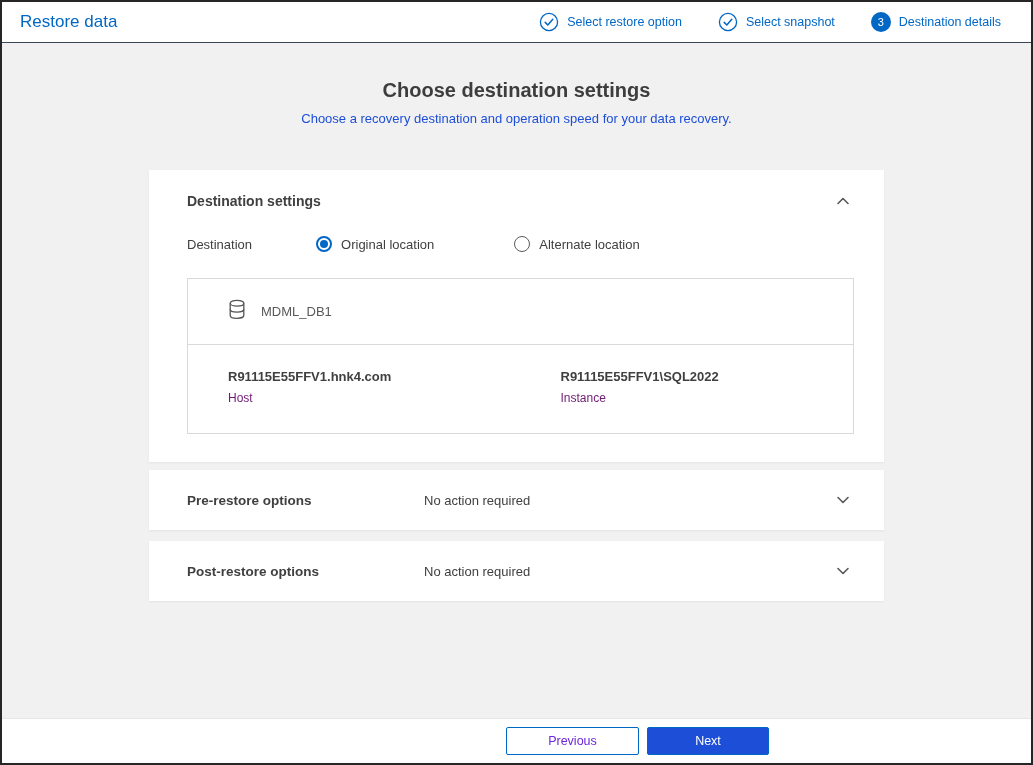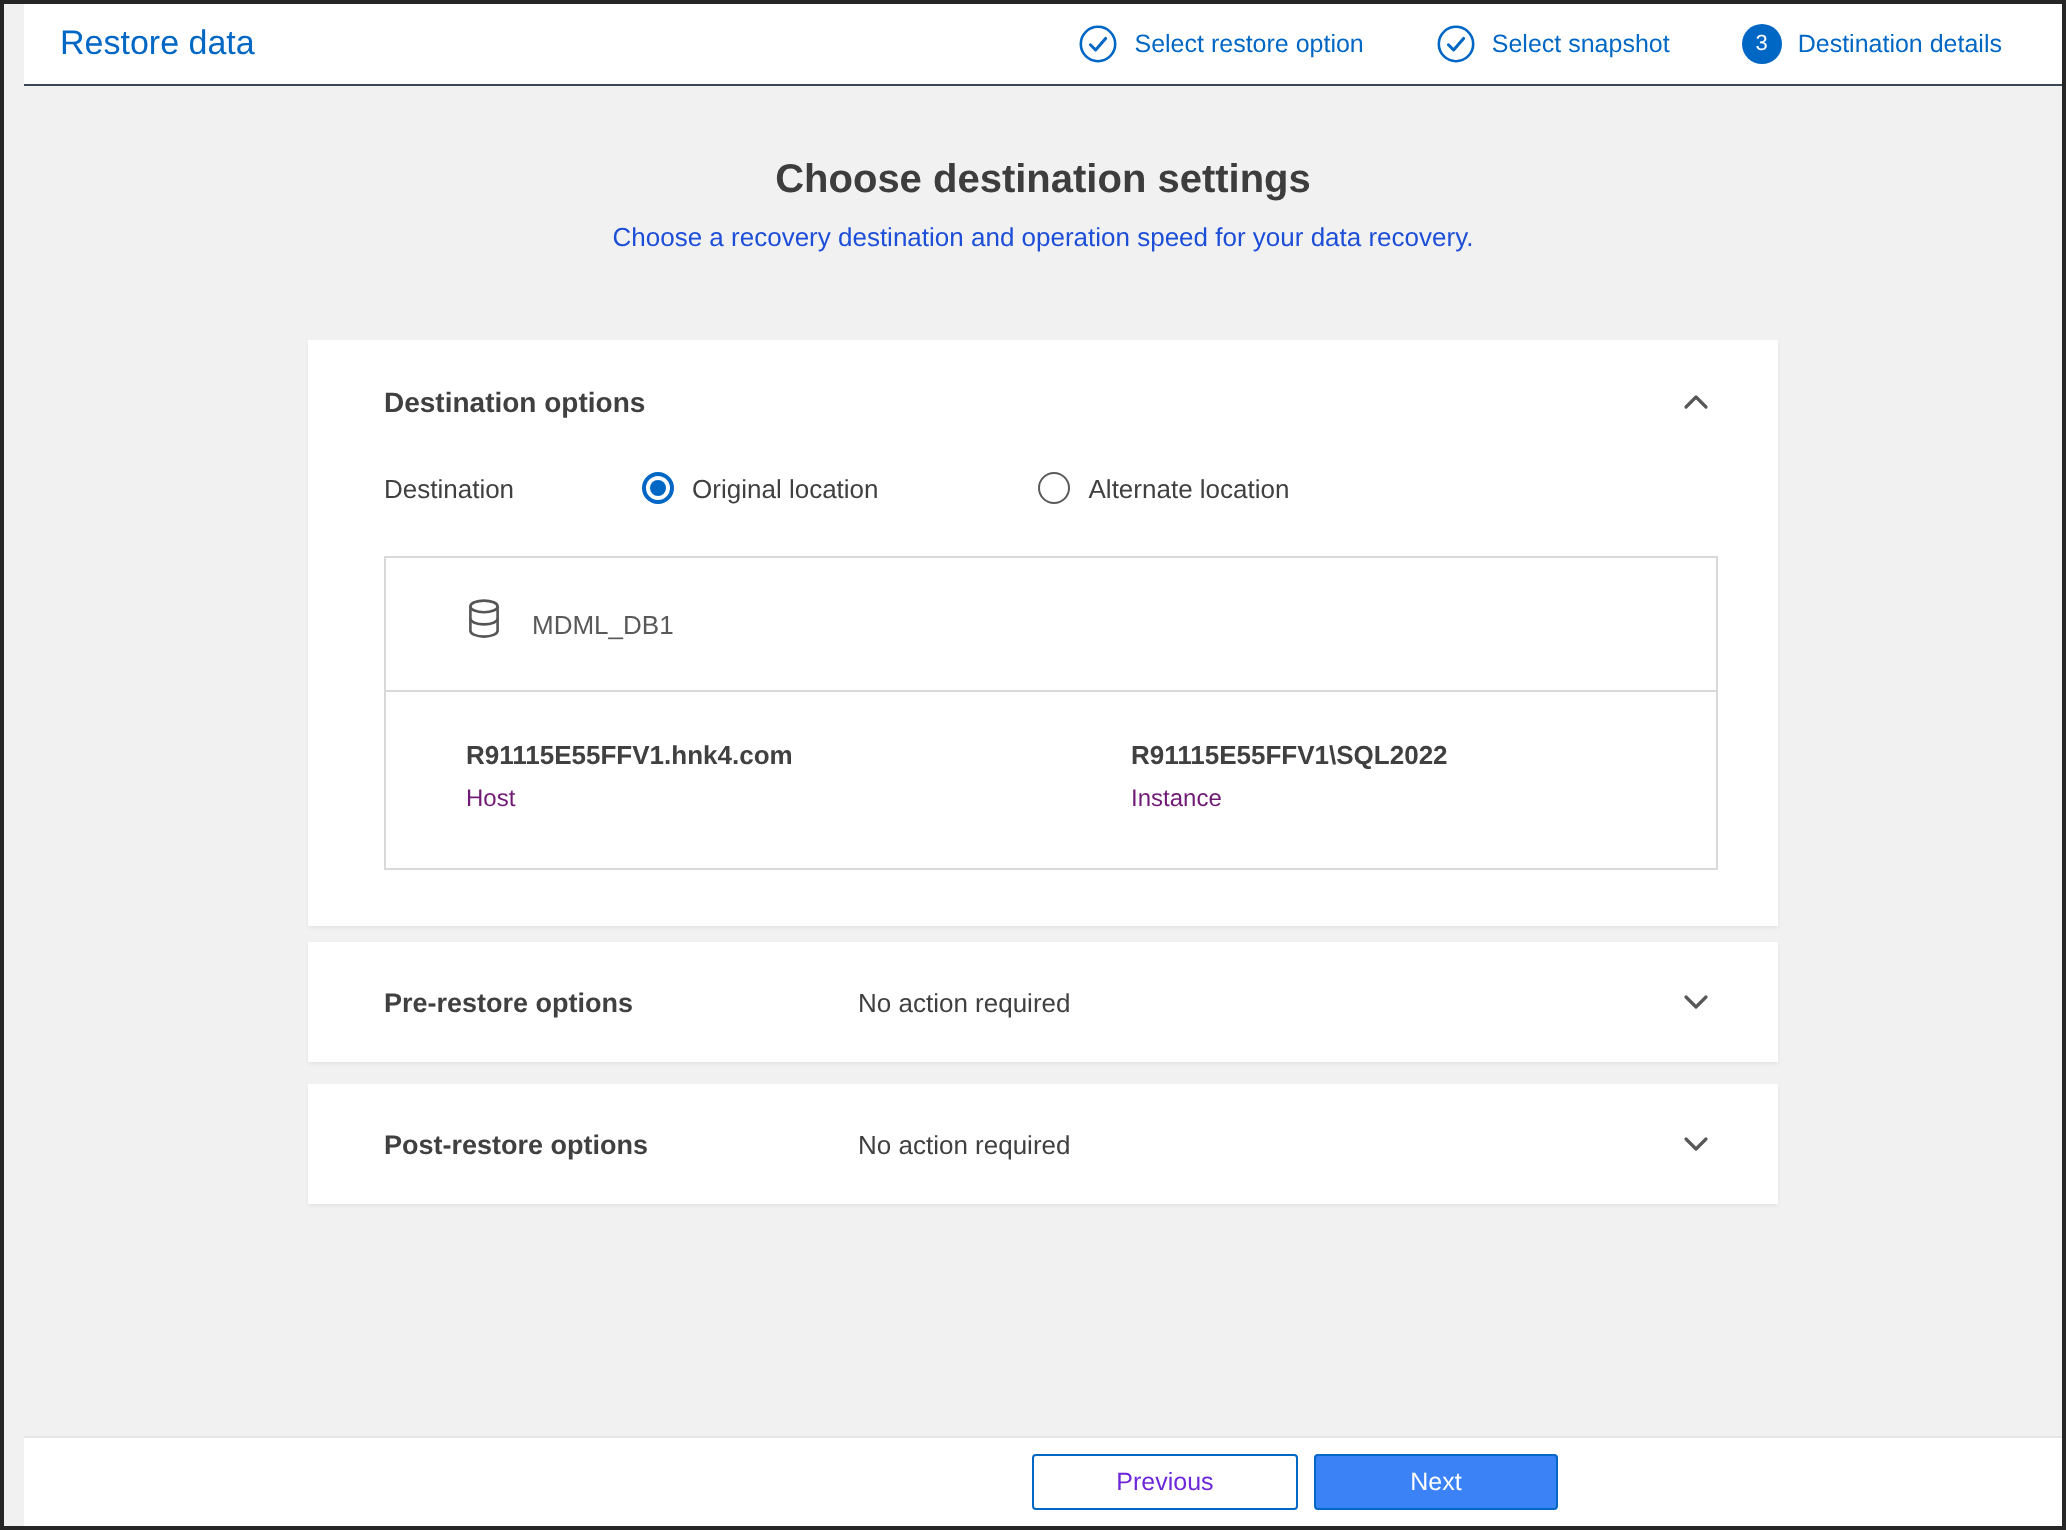--- a/index.html
+++ b/index.html
@@ -5,21 +5,20 @@
   * { margin: 0; padding: 0; box-sizing: border-box; }
   html, body { background: #e8e8e8; }
   body { font-family: "Liberation Sans", sans-serif; }
 
   .page {
     width: 1033px; height: 765px;
     border: 2px solid #262626;
     background: #f1f1f1;
     display: flex; flex-direction: column;
     overflow: hidden;
-    padding-left: 10px;
   }
 
   
   .topbar {
     height: 41px; background: #fff;
     border-bottom: 1px solid #3c4859;
     display: flex; align-items: center;
     flex: 0 0 auto;
   }
   .page-title {
@@ -127,21 +126,21 @@
   .btn {
     height: 28px; font-size: 12.5px; border-radius: 2px;
     font-family: "Liberation Sans", sans-serif;
     cursor: pointer;
   }
   .btn-outline {
     width: 133px; background: #fff; color: #6d28d9;
     border: 1px solid #0067C5;
   }
   .btn-primary {
-    width: 122px; background: #3b82f6; color: #fff;
+    width: 122px; background: #1d4ed8; color: #fff;
     border: 1px solid #0067C5;
   }
 </style>
 </head>
 <body>
 
 <div class="page">
 
   <header class="topbar">
     <div class="page-title">Restore data</div>
@@ -174,21 +173,21 @@
 
     </div>
   </header>
 
   <main class="body">
     <h1 class="main-heading">Choose destination settings</h1>
     <p class="subtitle">Choose a recovery destination and operation speed for your data recovery.</p>
 
     <section class="card dest-card">
       <div class="card-head">
-        <span class="card-title">Destination options</span>
+        <span class="card-title">Destination settings</span>
         <span class="chev">
           <svg width="18" height="18" viewBox="0 0 18 18">
             <polyline points="4,11.5 9,6.5 14,11.5" fill="none" stroke="#585858" stroke-width="1.6" stroke-linecap="round" stroke-linejoin="round"></polyline>
           </svg>
         </span>
       </div>
 
       <div class="dest-row">
         <span class="dest-label">Destination</span>
 

